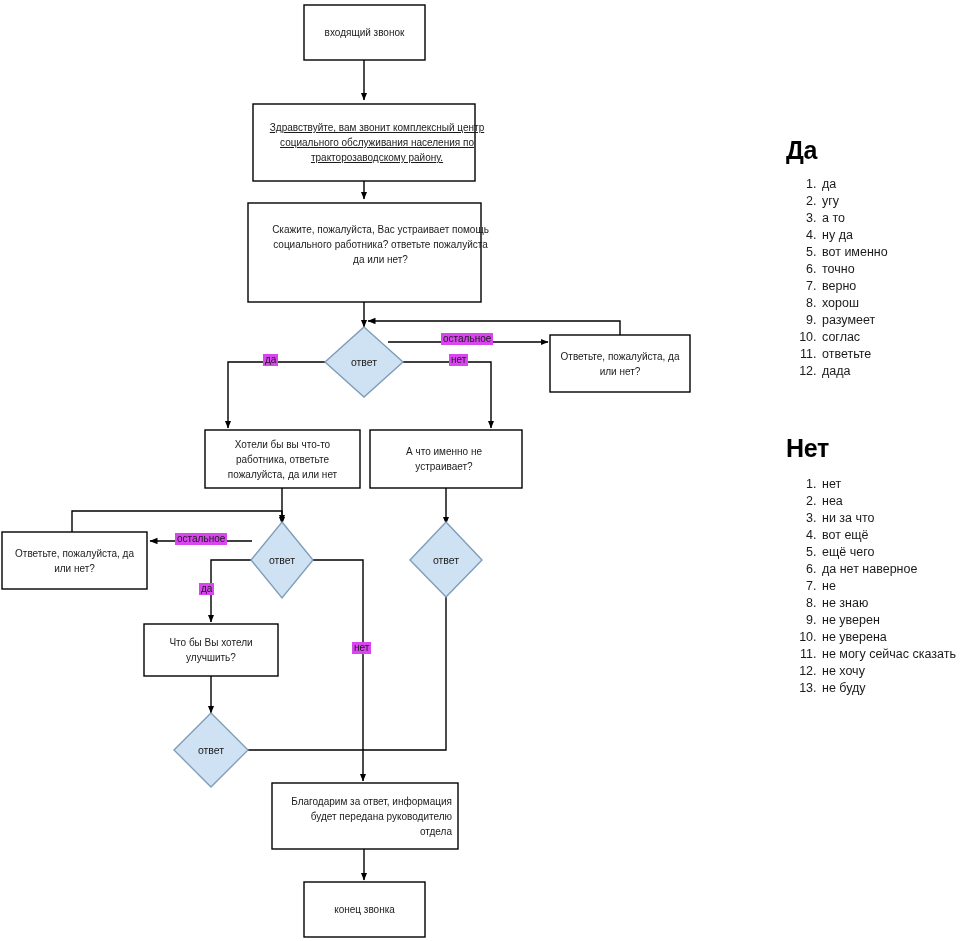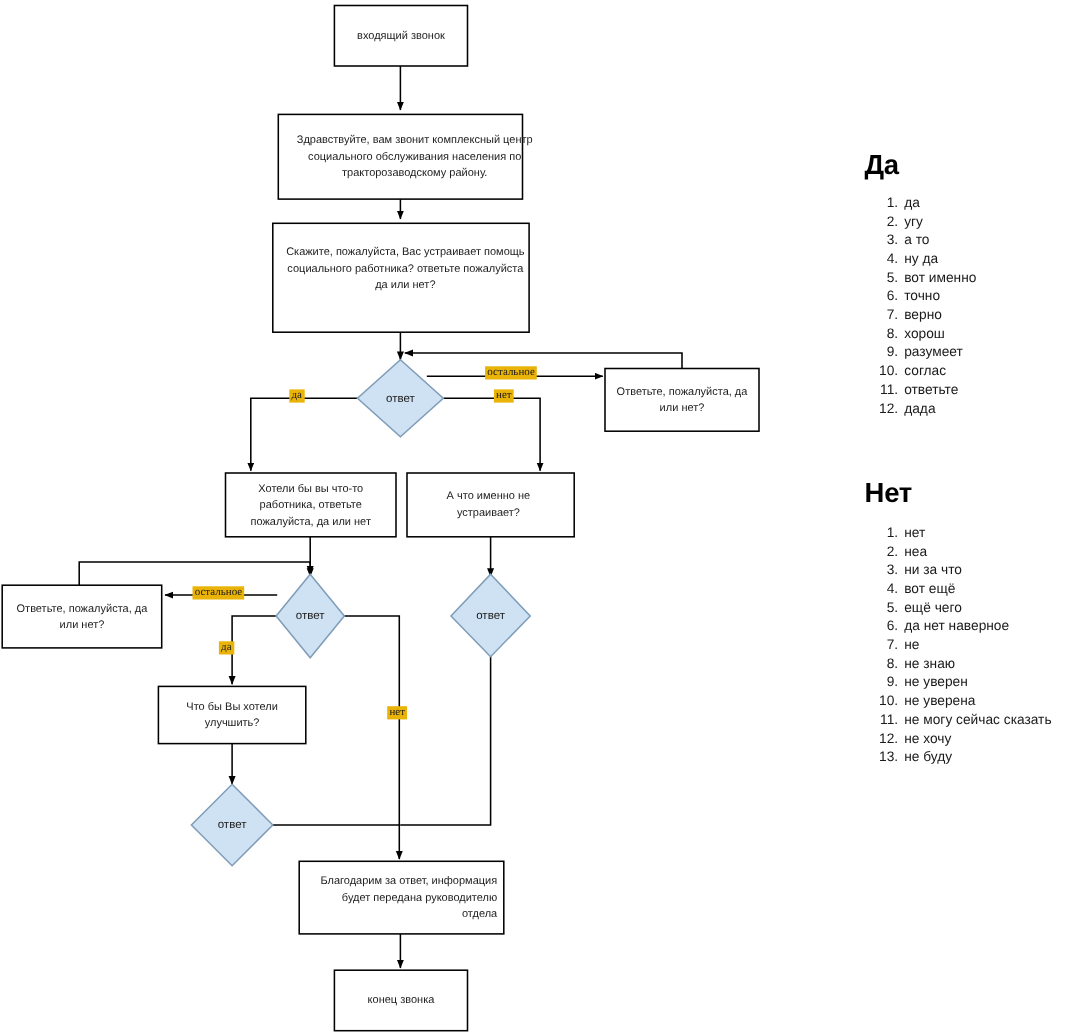--- a/index.html
+++ b/index.html
@@ -33,25 +33,24 @@
     color: #1a1a1a;
     pointer-events: none;
     box-sizing: border-box;
     padding: 2px 6px;
   }
   .edge-label {
     position: absolute;
     font-size: 10px;
     line-height: 12px;
     color: #1a1a1a;
-    background: #eab308;
+    background: #d946ef;
     text-align: center;
     white-space: nowrap;
     padding: 0 2px;
-    font-family: Liberation Serif, serif;
   }
   .legend {
     position: absolute;
     font-size: 12.5px;
     color: #1a1a1a;
   }
   .legend-title {
     position: absolute;
     font-size: 25px;
     font-weight: bold;
@@ -133,22 +132,22 @@
 
   <g fill="#cfe2f3" stroke="#7f9db9" stroke-width="1.4">
     <polygon points="364,327 403,362 364,397 325,362"></polygon>
     <polygon points="282,522 313,560 282,598 251,560"></polygon>
     <polygon points="446,522 482,560 446,597 410,560"></polygon>
     <polygon points="211,713 248,750 211,787 174,750"></polygon>
   </g>
 </svg>
 
 <div class="node-text" style="left:304px; top:5px;   width:121px; height:55px;">входящий звонок</div>
-<div class="node-text" style="left:253px; top:104px; width:248px; height:77px;">Здравствуйте, вам звонит комплексный центр социального обслуживания населения по тракторозаводскому району.</div>
-<div class="node-text" style="left:252px; top:203px; width:233px; height:82px;">Скажите, пожалуйста, Вас устраивает помощь социального работника? ответьте пожалуйста да или нет?</div>
+<div class="node-text" style="left:253px; top:104px; width:248px; height:77px;text-decoration:underline;">Здравствуйте, вам звонит комплексный центр социального обслуживания населения по тракторозаводскому району.</div>
+<div class="node-text" style="left:264px; top:203px; width:233px; height:82px;">Скажите, пожалуйста, Вас устраивает помощь социального работника? ответьте пожалуйста да или нет?</div>
 <div class="node-text" style="left:330px; top:345px; width:68px;  height:34px; font-size:10.5px;">ответ</div>
 <div class="node-text" style="left:550px; top:335px; width:140px; height:57px;">Ответьте, пожалуйста, да или нет?</div>
 <div class="node-text" style="left:205px; top:430px; width:155px; height:58px;">Хотели бы вы что-то работника, ответьте пожалуйста, да или нет</div>
 <div class="node-text" style="left:370px; top:430px; width:148px; height:58px;">А что именно не устраивает?</div>
 <div class="node-text" style="left:252px; top:543px; width:60px;  height:34px; font-size:10.5px;">ответ</div>
 <div class="node-text" style="left:416px; top:543px; width:60px;  height:34px; font-size:10.5px;">ответ</div>
 <div class="node-text" style="left:2px;   top:532px; width:145px; height:57px;">Ответьте, пожалуйста, да или нет?</div>
 <div class="node-text" style="left:144px; top:624px; width:134px; height:52px;">Что бы Вы хотели улучшить?</div>
 <div class="node-text" style="left:181px; top:733px; width:60px;  height:34px; font-size:10.5px;">ответ</div>
 <div class="node-text" style="left:272px; top:783px; width:186px; height:66px;text-align:right;">Благодарим за ответ, информация будет передана руководителю отдела</div>

